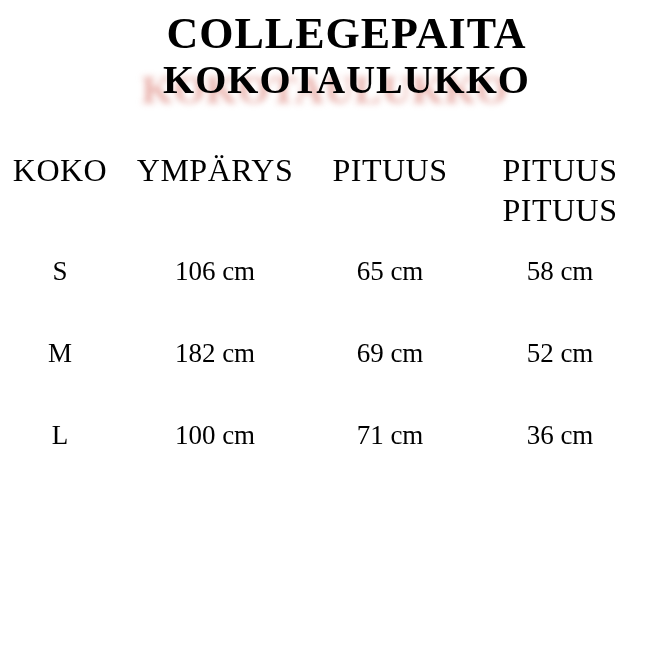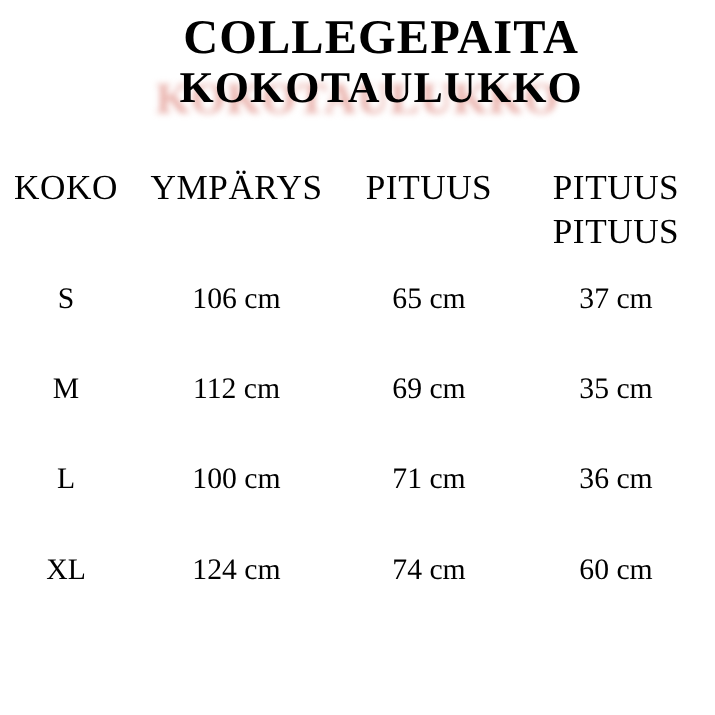--- a/index.html
+++ b/index.html
@@ -129,36 +129,30 @@
           <span>PITUUS</span><br>
           <span>PITUUS</span>
         </th>
       </tr>
     </thead>
     <tbody>
       <tr>
         <td class="cell-koko">S</td>
         <td>106 cm</td>
         <td>65 cm</td>
-        <td>37 cm</td>
+        <td>58 cm</td>
       </tr>
       <tr>
         <td class="cell-koko">M</td>
-        <td>112 cm</td>
+        <td>182 cm</td>
         <td>69 cm</td>
-        <td>35 cm</td>
+        <td>52 cm</td>
       </tr>
       <tr>
         <td class="cell-koko">L</td>
         <td>100 cm</td>
         <td>71 cm</td>
         <td>36 cm</td>
       </tr>
-      <tr>
-        <td class="cell-koko">XL</td>
-        <td>124 cm</td>
-        <td>74 cm</td>
-        <td>60 cm</td>
-      </tr>
     </tbody>
   </table>
 
 </div>
 
 </body></html>

